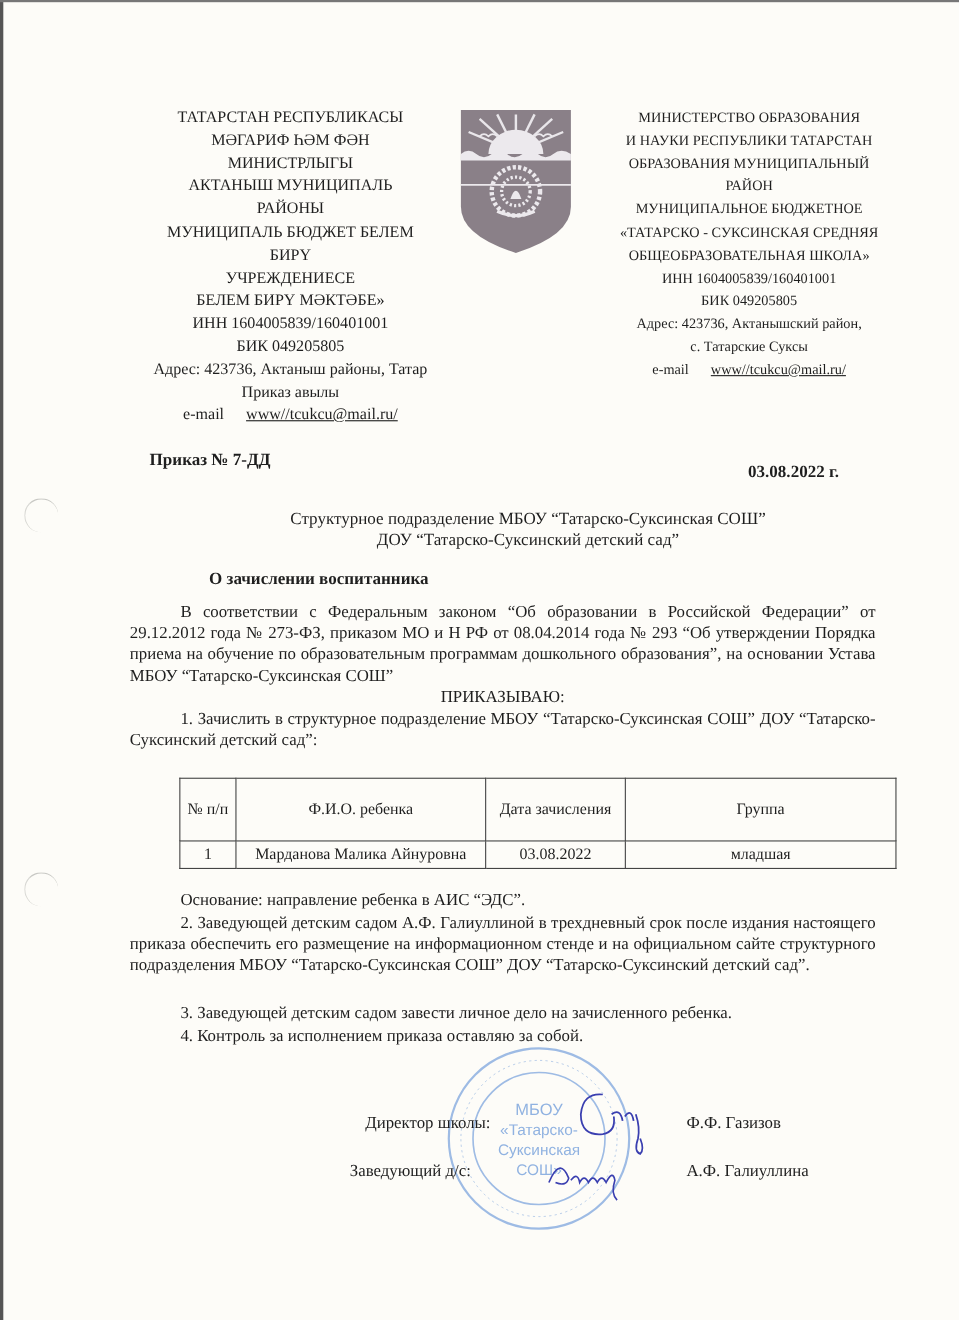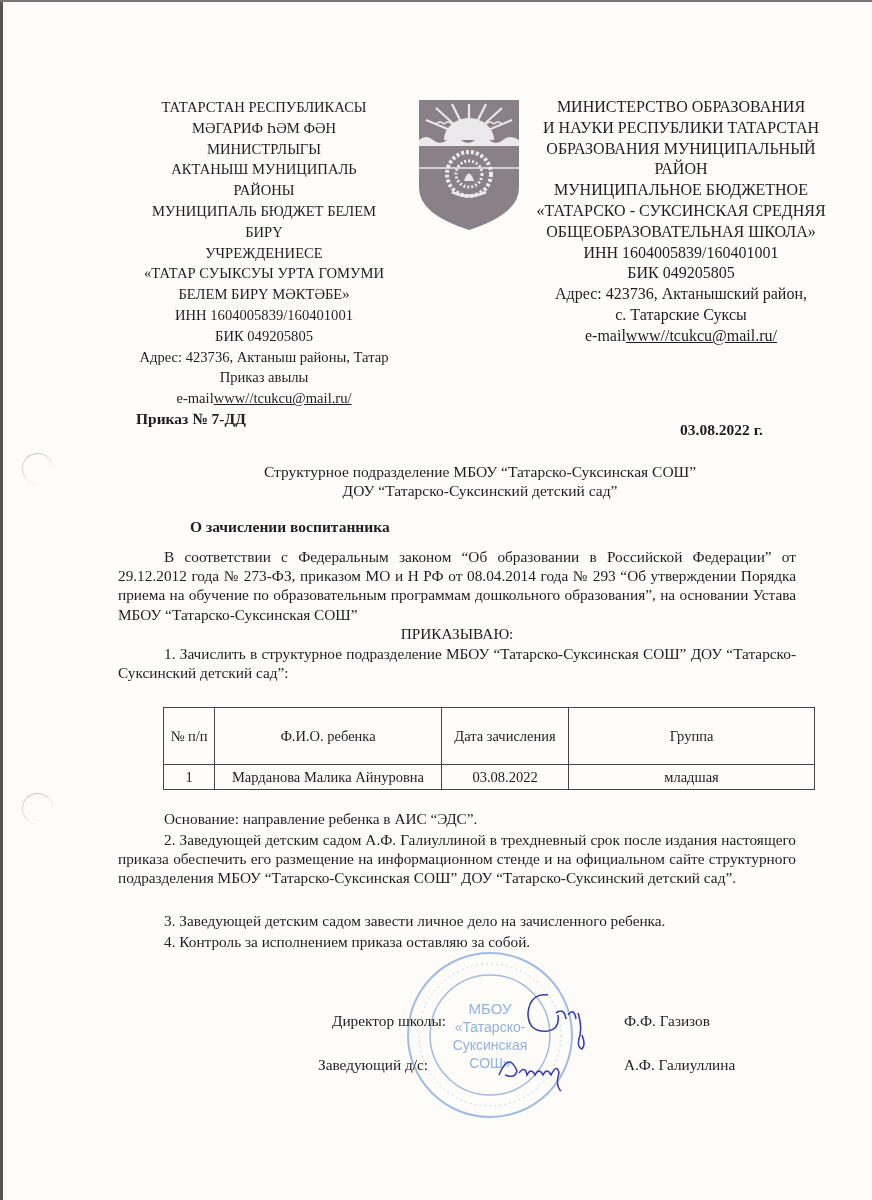--- a/index.html
+++ b/index.html
@@ -5,23 +5,23 @@
   html, body { margin: 0; padding: 0; }
   body { width: 872px; height: 1200px; background: #fdfcf8; position: relative; overflow: hidden;
          font-family: "Liberation Serif", "DejaVu Serif", serif; color: #1e1e1e; }
   .page-edge { position: absolute; left: 0; top: 0; width: 3px; height: 1200px; background: #555; }
   .page-edge-top { position: absolute; left: 0; top: 0; width: 872px; height: 2px; background: #777; }
   .hole { position: absolute; left: 22px; width: 30px; height: 30px; border-radius: 50%;
           border-top: 1px solid #c8c8c4; border-left: 1px solid #d6d6d2; }
   .hdr-left { position: absolute; left: 118px; top: 97px; width: 292px; text-align: center;
               font-size: 14.6px; line-height: 20.8px; }
   .hdr-right { position: absolute; left: 528px; top: 97px; width: 306px; text-align: center;
-               font-size: 16px; line-height: 20.8px; }
+               font-size: 13px; line-height: 20.8px; }
   .hdr-left div, .hdr-right div { white-space: nowrap; }
-  .u { text-decoration: underline; }
+  .u { text-decoration: underline; padding-left: 20px; }
   .emblem { position: absolute; left: 414px; top: 96px; width: 110px; height: 136px; }
   .order-no { position: absolute; left: 136px; top: 410px; font-weight: bold; font-size: 15.5px; }
   .order-date { position: absolute; left: 680px; top: 421px; font-weight: bold; font-size: 15.5px; }
   .subtitle { position: absolute; left: 0; width: 872px; top: 462px; text-align: center; font-size: 15.5px; line-height: 19px; margin-left: 44px; }
   .topic { position: absolute; left: 190px; top: 518px; font-weight: bold; font-size: 15.5px; }
   .body { position: absolute; left: 118px; width: 678px; font-size: 15.3px; line-height: 19.2px; text-align: justify; }
   .indent { text-indent: 46px; }
   .center { text-align: center; text-indent: 0; }
   table.children { position: absolute; left: 163px; top: 707px; width: 652px; border-collapse: collapse;
                    font-size: 14.5px; line-height: 18px; }
@@ -42,21 +42,20 @@
 
 <div class="hdr-left">
   <div>ТАТАРСТАН РЕСПУБЛИКАСЫ</div>
   <div>МӘГАРИФ ҺӘМ ФӘН</div>
   <div>МИНИСТРЛЫГЫ</div>
   <div>АКТАНЫШ  МУНИЦИПАЛЬ</div>
   <div>РАЙОНЫ</div>
   <div>МУНИЦИПАЛЬ БЮДЖЕТ  БЕЛЕМ</div>
   <div>БИРҮ</div>
   <div>УЧРЕЖДЕНИЕСЕ</div>
-  <div>«ТАТАР СУЫКСУЫ УРТА ГОМУМИ</div>
   <div>БЕЛЕМ БИРҮ МӘКТӘБЕ»</div>
   <div>ИНН 1604005839/160401001</div>
   <div>БИК 049205805</div>
   <div>Адрес: 423736, Актаныш районы, Татар</div>
   <div>Приказ авылы</div>
   <div><span>e-mail</span><span class="u">www//tcukcu@mail.ru/</span></div>
 </div>
 
 <svg class="emblem" viewBox="0 0 110 136">
   <path d="M5 4 H105 V92 Q105 118 55 134 Q5 118 5 92 Z" fill="#8a8088"></path>

